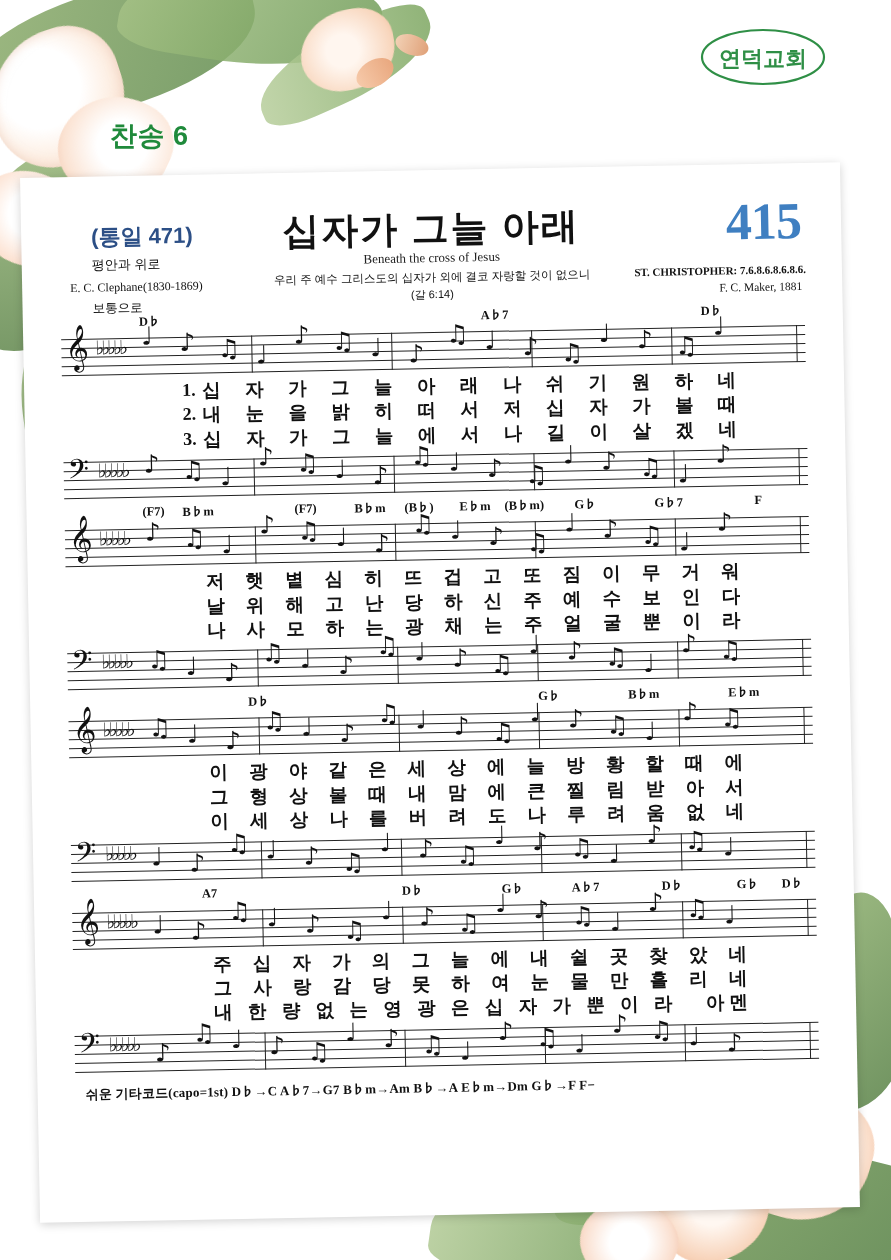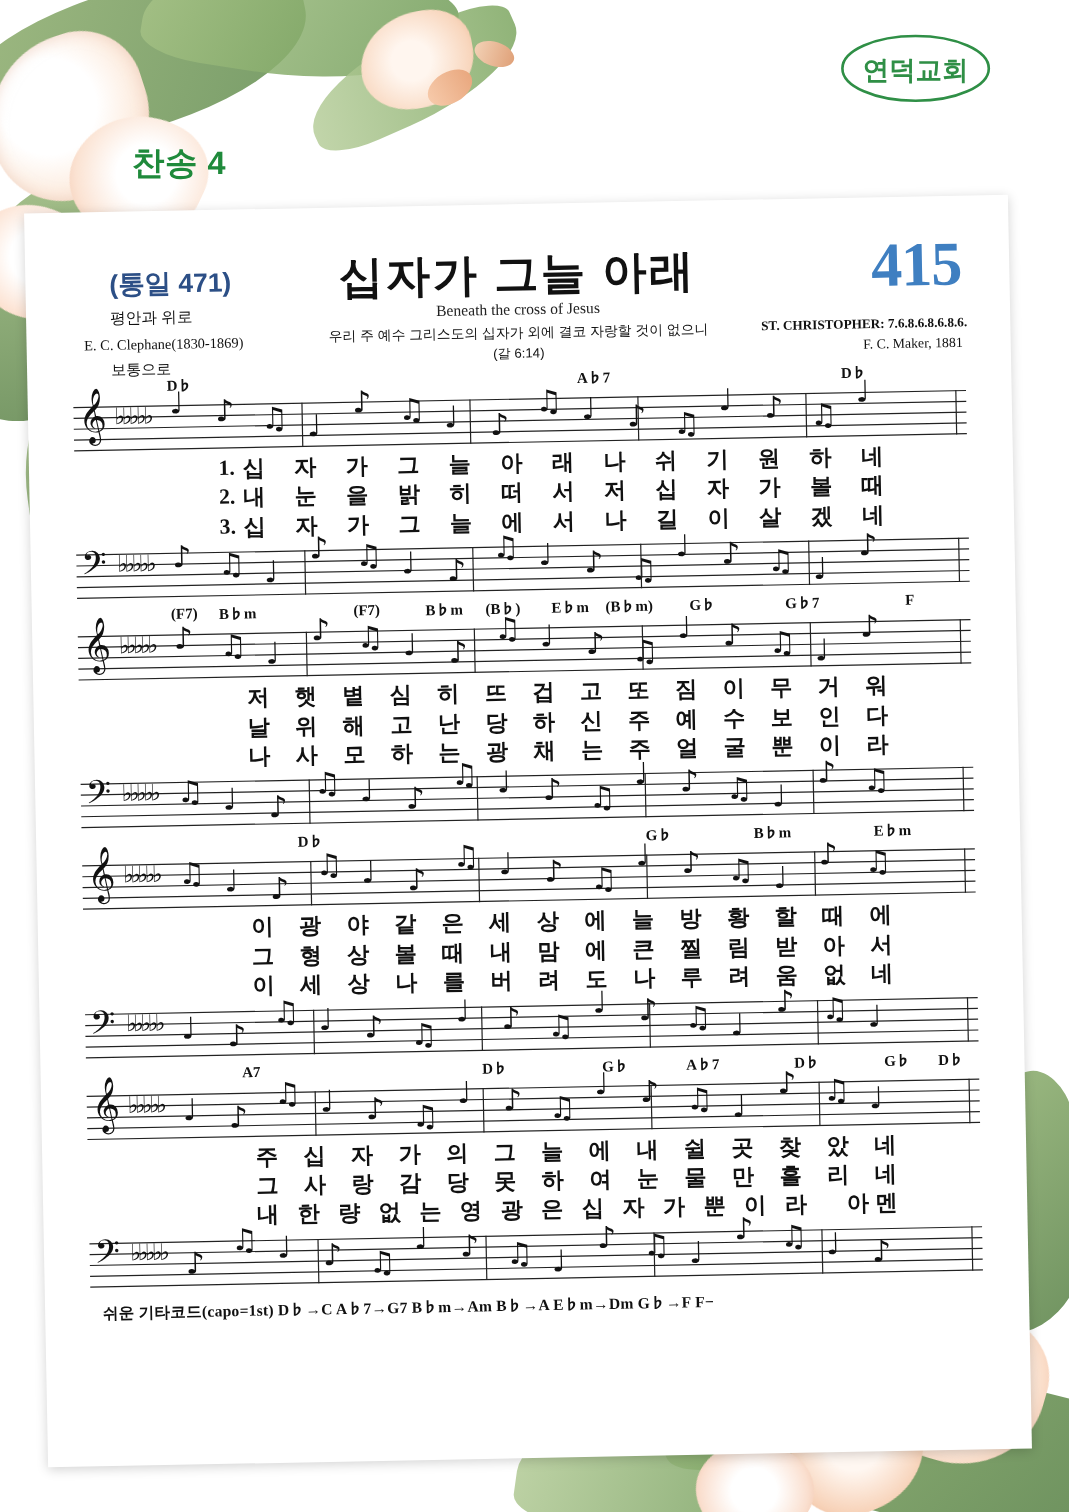--- a/index.html
+++ b/index.html
@@ -160,21 +160,21 @@
   <div class="petal bud3"></div>
 </div>
 
 <div class="logo">
   <svg viewBox="0 0 130 62" xmlns="http://www.w3.org/2000/svg">
     <ellipse cx="64" cy="31" rx="61" ry="27" fill="none" stroke="#2f8f46" stroke-width="2.2"></ellipse>
     <text x="64" y="40" text-anchor="middle" font-family="Liberation Sans, sans-serif" font-size="22" font-weight="bold" fill="#2f8f46">연덕교회</text>
   </svg>
 </div>
 
-<div class="section-title">찬송 4</div>
+<div class="section-title">찬송 6</div>
 
 <div class="sheet">
   <div class="sheet-inner">
 
     <div class="hymn-head">
       <div class="tongil">(통일 471)</div>
       <div class="subtheme">평안과 위로</div>
       <div class="author">E. C. Clephane(1830-1869)</div>
       <div class="tempo">보통으로</div>
 

